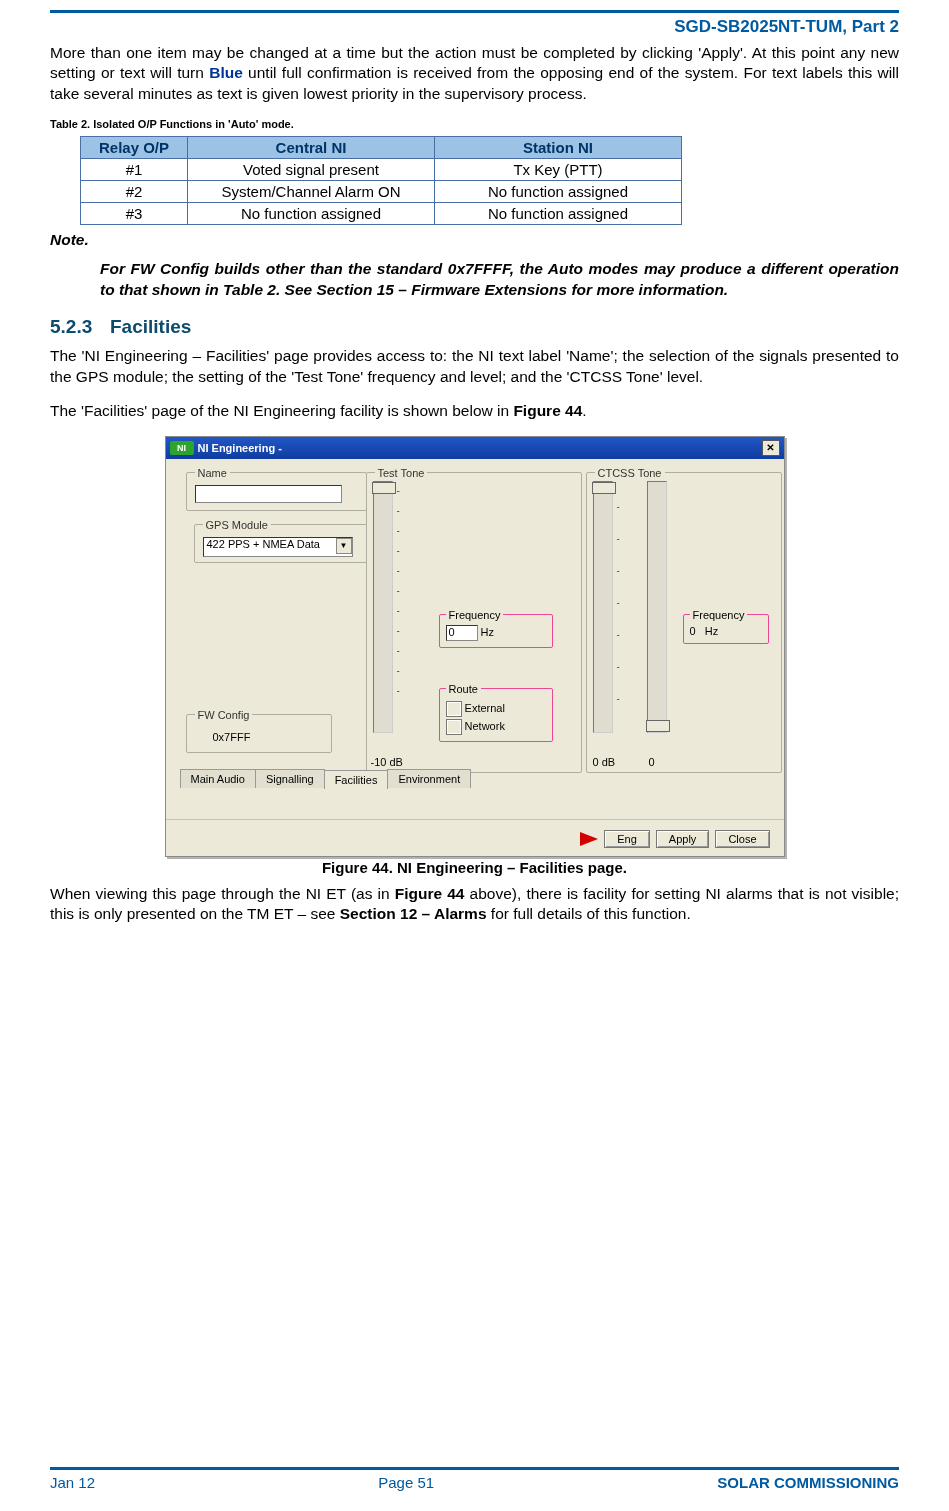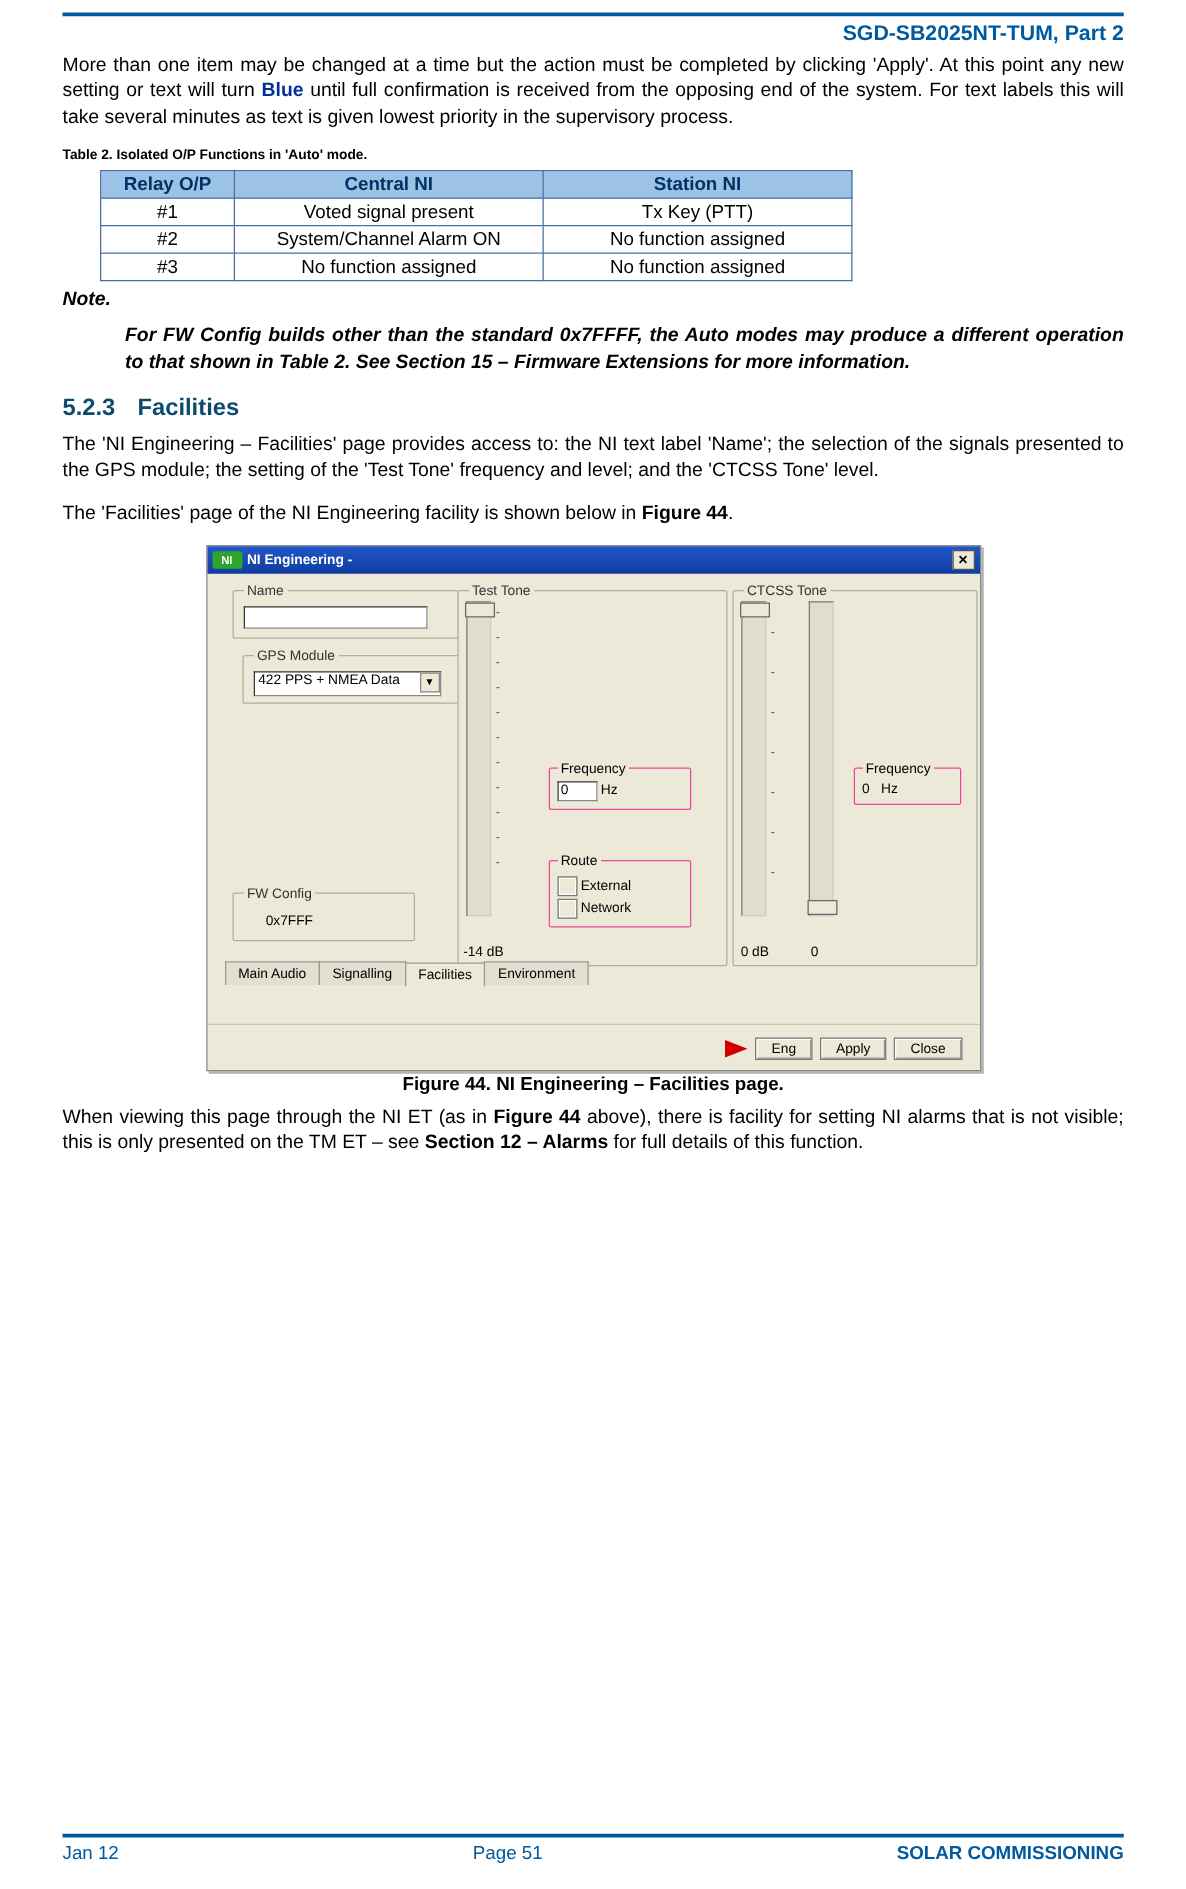--- a/index.html
+++ b/index.html
@@ -285,21 +285,21 @@
         </fieldset>
 
         <fieldset class="fs fs-tt">
           <legend>Test Tone</legend>
           <div class="slider-v" style="left:6px; top:2px; height:250px;">
             <div class="thumb" style="top:0;"></div>
           </div>
           <div class="ticks" style="left:30px; top:2px;">
             -<br>-<br>-<br>-<br>-<br>-<br>-<br>-<br>-<br>-<br>-
           </div>
-          <div style="position:absolute; left:4px; bottom:4px; font-size:11px;">-14 dB</div>
+          <div style="position:absolute; left:4px; bottom:4px; font-size:11px;">-10 dB</div>
 
           <fieldset class="mini" style="left:70px; top:130px; width:100px;">
             <legend>Frequency</legend>
             <span class="freqbox">0</span>
             <span>Hz</span>
           </fieldset>
 
           <fieldset class="mini" style="left:70px; top:180px; width:100px;margin-top:24px;">
             <legend>Route</legend>
             <div style="margin:2px 0;">

